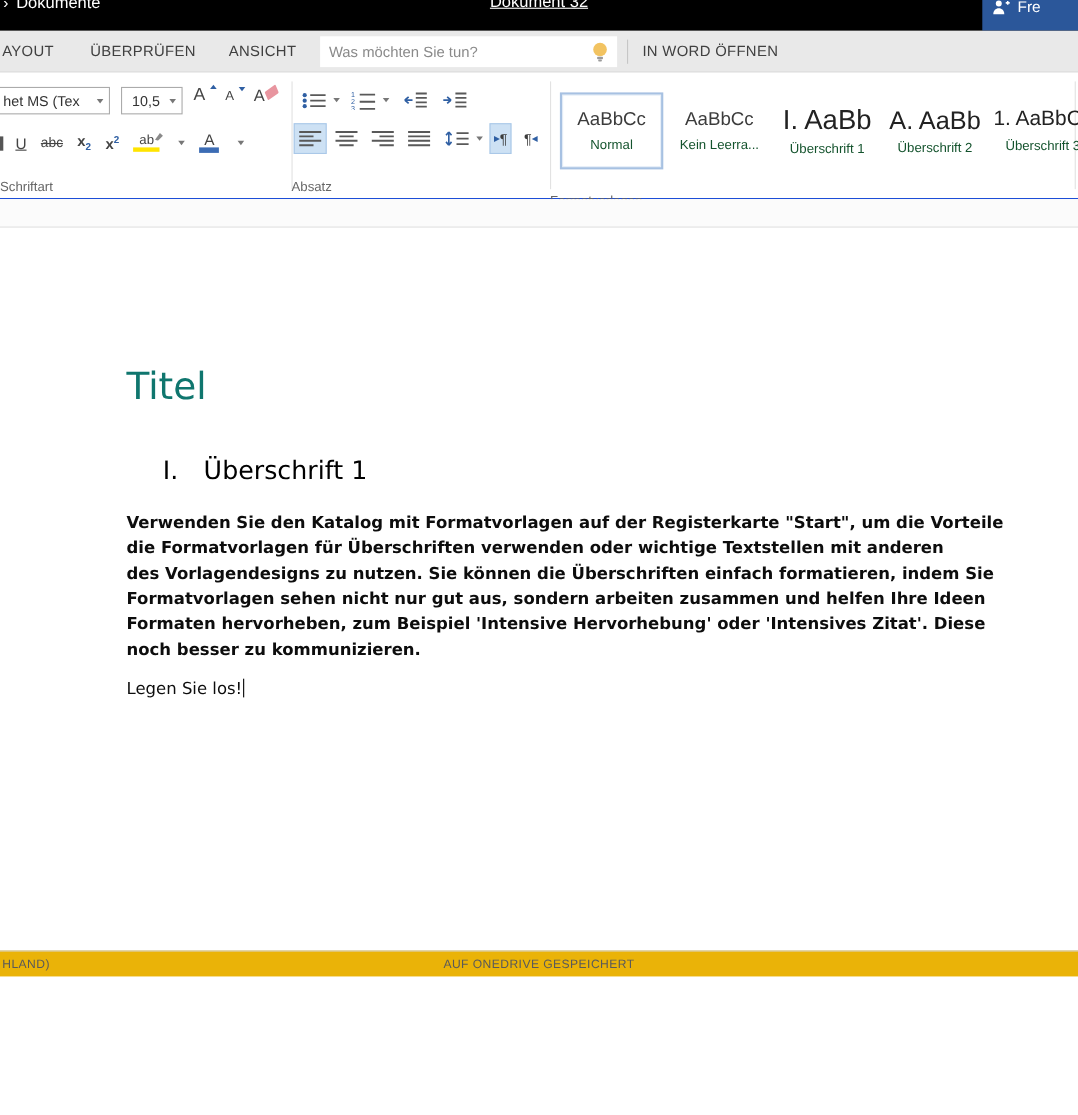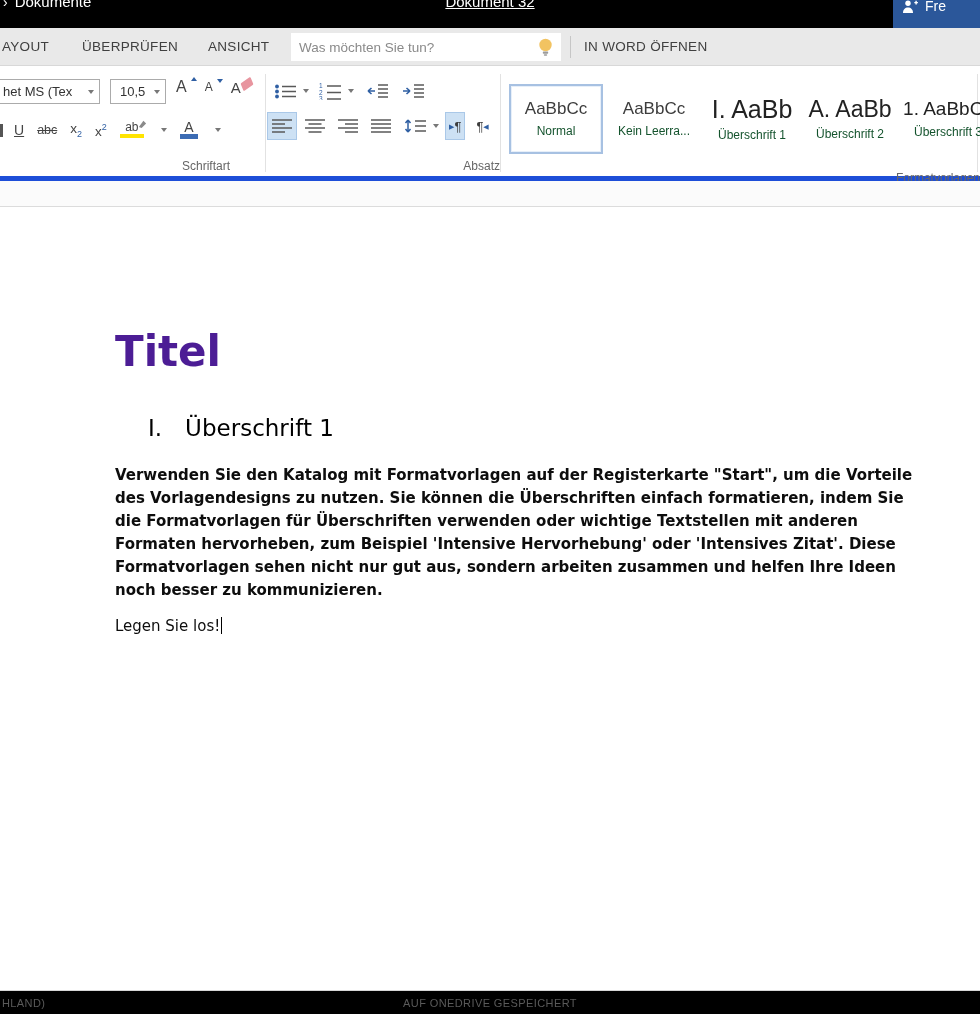--- a/index.html
+++ b/index.html
@@ -1,16 +1,16 @@
 <!DOCTYPE html>
 <html><head>
 <meta charset="utf-8">
 <style>
   html,body{margin:0;padding:0;background:#fff;}
-  .app{position:relative;width:980px;height:1014px;overflow:hidden;background:#fff;
+  .app{position:relative;width:980px;height:888px;overflow:hidden;background:#fff;
        font-family:"Liberation Sans",sans-serif;-webkit-font-smoothing:antialiased;}
 
   
   .topbar{position:absolute;top:0;left:0;width:100%;height:28px;background:#000;overflow:hidden;}
   .breadcrumb{position:absolute;left:3px;top:-7px;color:#fff;font-size:15px;line-height:18px;white-space:nowrap;}
   .breadcrumb .chev{margin-right:7px;font-size:14px;}
   .doc-title{position:absolute;left:0;right:0;top:-7px;text-align:center;color:#fff;font-size:15px;
              line-height:18px;text-decoration:underline;}
   .share-btn{position:absolute;left:893px;top:0;width:150px;height:28px;background:#2b579a;overflow:hidden;}
   .share-inner{display:flex;align-items:center;gap:6px;height:28px;padding-left:9px;color:#fff;
@@ -27,23 +27,23 @@
              display:flex;align-items:center;}
   .searchbox input{border:none;outline:none;flex:1;height:100%;padding:0 8px;font-size:13.5px;color:#333;
                    background:transparent;font-family:"Liberation Sans",sans-serif;}
   .searchbox input::placeholder{color:#8a8a8a;opacity:1;}
   .bulb{flex:0 0 auto;margin-right:7px;display:flex;}
   .vdivider{position:absolute;left:570px;top:8px;width:1px;height:22px;background:#c6c6c6;}
   .open-word{position:absolute;left:584px;top:11px;font-size:13.5px;color:#404040;letter-spacing:.3px;}
 
   
   .ribbon{position:absolute;top:66px;left:0;width:100%;height:115px;background:#fff;
-          border-bottom:5px solid #1d4ed8;box-sizing:border-box;}
+          border-bottom:1px solid #1d4ed8;box-sizing:border-box;}
   .gsep{position:absolute;top:8px;height:98px;width:1px;background:#e2e2e2;}
-  .glabel{position:absolute;bottom:3px;font-size:12px;color:#666;text-align:right;}
+  .glabel{position:absolute;bottom:3px;font-size:12px;color:#666;text-align:left;}
 
   .grp-font{position:absolute;left:0;top:0;width:265px;height:100%;}
   .combo{position:absolute;height:25px;border:1px solid #ababab;background:#fff;box-sizing:border-box;
          display:flex;align-items:center;font-size:13px;color:#333;}
   .combo .caret{position:absolute;right:5px;}
   .fontname{left:-6px;top:13px;width:106px;padding-left:8px;}
   .fontsize{left:110px;top:13px;width:56px;padding-left:9px;}
   .caret{width:0;height:0;border-left:3.5px solid transparent;border-right:3.5px solid transparent;
          border-top:4px solid #777;display:inline-block;}
   .caret-up{width:0;height:0;border-left:3.5px solid transparent;border-right:3.5px solid transparent;
@@ -55,21 +55,21 @@
   .szbtn.small{font-size:12px;}
   .szbtn .caret-up,.szbtn .caret-dn{position:absolute;right:-4px;top:-1px;}
   .clearfmt{position:relative;font-size:15px;color:#444;}
   .eraser{position:absolute;right:-12px;top:1px;width:12px;height:8px;background:#e8959f;
           border-radius:1px;transform:rotate(-35deg) skewX(-12deg);}
 
   .fmtrow{position:absolute;left:0px;top:50px;display:flex;align-items:center;gap:13px;height:28px;}
   .sliver{width:3px;height:13px;background:#555;margin-right:-2px;}
   .btn-u{font-size:14px;color:#444;text-decoration:underline;}
   .btn-abc{font-size:12.5px;color:#444;text-decoration:line-through;}
-  .btn-sub,.btn-sup{font-size:13.5px;color:#444;}
+  .btn-sub,.btn-sup{font-size:13.5px;color:#444;font-weight:bold;}
   .btn-sub sub,.btn-sup sup{color:#2f5fa3;font-size:9px;}
   .btn-hl{display:flex;flex-direction:column;align-items:center;line-height:10px;}
   .btn-hl .hl-ab{font-size:12px;color:#444;position:relative;}
   .btn-hl .hl-pen{position:absolute;right:-9px;top:-3px;width:9px;height:9px;}
   .hl-bar{width:24px;height:4.5px;background:#ffe400;margin-top:2px;}
   .btn-fc{display:flex;flex-direction:column;align-items:center;line-height:12px;}
   .btn-fc .fc-a{font-size:14px;color:#444;}
   .fc-bar{width:18px;height:4.5px;background:#3c6cb4;margin-top:1px;}
   .mini-caret{margin-left:4px;}
 
@@ -94,31 +94,31 @@
   .stprev.sz3{font-size:19px;color:#222;}
   .stname{font-size:12px;color:#14532d;margin-top:5px;white-space:nowrap;}
 
   
   .strip{position:absolute;top:181px;left:0;width:100%;height:26px;background:#fbfbfb;
          border-bottom:1px solid #dcdcdc;box-sizing:border-box;box-shadow:0 3px 4px rgba(0,0,0,0.07);}
 
   
   .page{position:absolute;top:207px;left:0;width:100%;height:783px;background:#fff;}
   .doc{margin-left:115px;padding-top:120px;width:750px;font-family:"DejaVu Sans",sans-serif;color:#0d0d0d;}
-  .doc-title-text{font-size:42px;line-height:50px;font-weight:700;color:#4c1d95;}
+  .doc-title-text{font-size:34px;line-height:50px;font-weight:400;color:#0f766e;}
   .doc-h1{margin-top:36px;font-size:23px;line-height:30px;color:#000;display:flex;}
   .doc-h1 .num{margin-left:33px;}
   .doc-h1 .htext{margin-left:23px;}
   .doc-body{margin-top:21px;font-size:15px;line-height:23px;}
   .doc-body div{white-space:nowrap;font-weight:bold;}
   .doc-closing{margin-top:13px;font-size:15px;line-height:23px;white-space:nowrap;}
   .caret-bar{display:inline-block;width:1px;height:17px;background:#000;vertical-align:-3px;margin-left:1px;}
 
   
-  .statusbar{position:absolute;bottom:0;left:0;width:100%;height:24px;background:#000000;
+  .statusbar{position:absolute;bottom:0;left:0;width:100%;height:24px;background:#eab308;
              border-top:1px solid #d6d6d6;box-sizing:border-box;font-size:11px;color:#5a5a5a;
              letter-spacing:.4px;}
   .sb-left{position:absolute;left:2px;top:6px;white-space:nowrap;}
   .sb-center{position:absolute;left:0;right:0;top:6px;text-align:center;}
 </style>
 </head>
 <body>
 
 <div class="app">
 
@@ -311,24 +311,24 @@
 
   <div class="page">
     <div class="doc">
       <div class="doc-title-text">Titel</div>
       <div class="doc-h1">
         <span class="num">I.</span>
         <span class="htext">Überschrift 1</span>
       </div>
       <div class="doc-body">
         <div>Verwenden Sie den Katalog mit Formatvorlagen auf der Registerkarte "Start", um die Vorteile</div>
+        <div>die Formatvorlagen für Überschriften verwenden oder wichtige Textstellen mit anderen</div>
         <div>des Vorlagendesigns zu nutzen. Sie können die Überschriften einfach formatieren, indem Sie</div>
-        <div>die Formatvorlagen für Überschriften verwenden oder wichtige Textstellen mit anderen</div>
+        <div>Formatvorlagen sehen nicht nur gut aus, sondern arbeiten zusammen und helfen Ihre Ideen</div>
         <div>Formaten hervorheben, zum Beispiel 'Intensive Hervorhebung' oder 'Intensives Zitat'. Diese</div>
-        <div>Formatvorlagen sehen nicht nur gut aus, sondern arbeiten zusammen und helfen Ihre Ideen</div>
         <div>noch besser zu kommunizieren.</div>
       </div>
       <div class="doc-closing"><span>Legen Sie los!</span><span class="caret-bar"></span></div>
     </div>
   </div>
 
   <div class="statusbar">
     <span class="sb-left">HLAND)</span>
     <span class="sb-center">AUF ONEDRIVE GESPEICHERT</span>
   </div>

